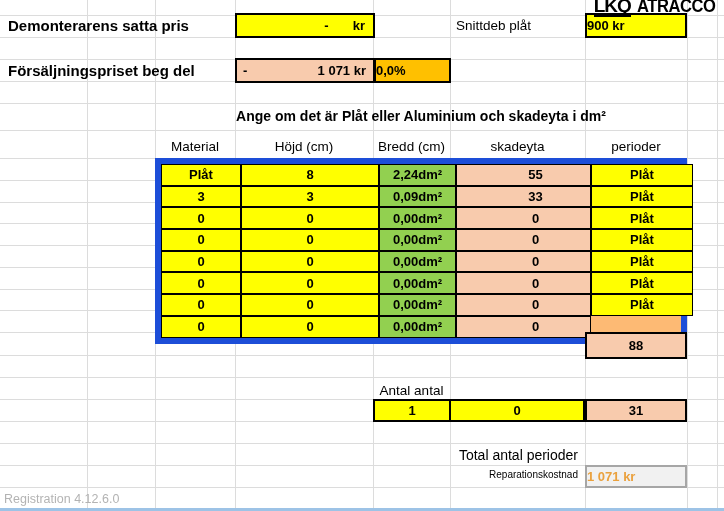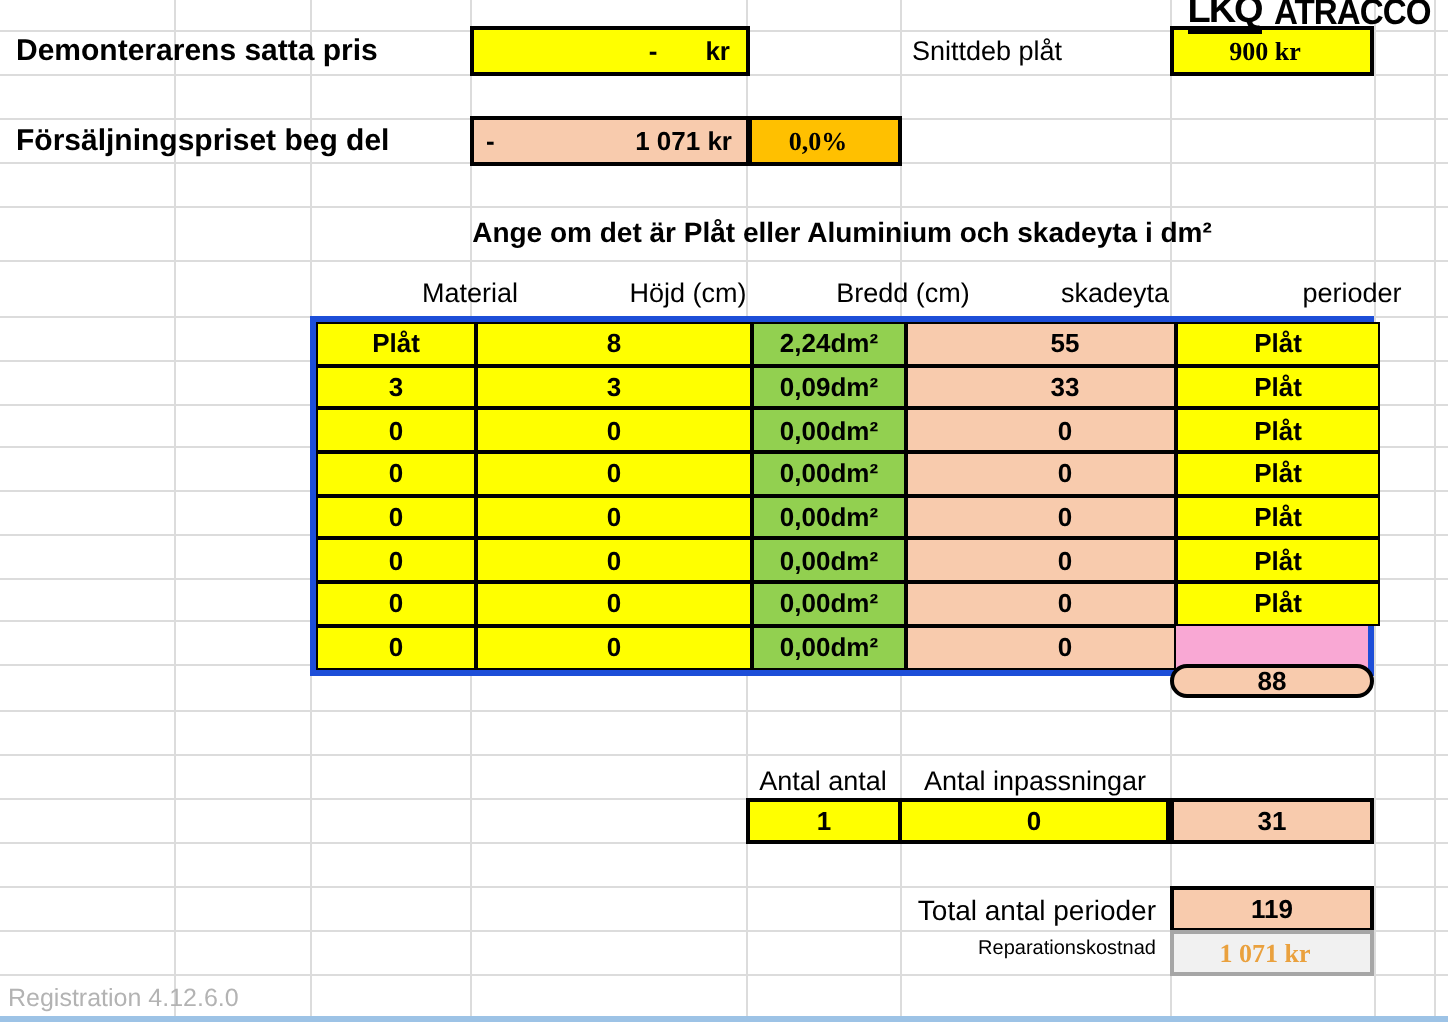--- a/index.html
+++ b/index.html
@@ -24,21 +24,21 @@
   .lbl-right{text-align:right;}
   .lbl-center{text-align:center;}
 
   
   .cell{
     border:2px solid #000;
     display:flex;align-items:center;
     font-size:13px;font-weight:bold;
     background:var(--yellow);
   }
-  .cell.right{justify-content:center;padding-right:7px;font-family:Liberation Serif, serif;}
+  .cell.right{justify-content:flex-start;padding-right:7px;}
   .cell.center{justify-content:center;}
   .cell.between{justify-content:space-between;padding:0 7px 0 6px;}
   .cell.dash-kr{justify-content:flex-end;gap:24px;padding-right:8px;}
   .bg-pink{background:var(--pink);}
   .bg-orange{background:var(--orange);}
   .bg-gray{background:var(--gray);border:2px solid #a6a6a6;}
   .txt-orange{color:var(--accentText);}
 
   
   .logo{top:-2px;right:2px;display:flex;align-items:flex-start;gap:6px;z-index:3;}
@@ -46,26 +46,26 @@
     font-size:19px;font-weight:900;letter-spacing:-1px;line-height:15px;
     border-bottom:4px solid #000;padding-bottom:0px;
   }
   .logo .atracco{
     font-size:18px;font-weight:800;letter-spacing:-0.5px;line-height:16px;
     transform:scaleX(0.92);transform-origin:left;
   }
 
   
   .grid5{display:grid;grid-template-columns:80px 138px 77px 135px 102px;}
-  .hdr-row{top:134px;left:155px;width:532px;height:24px;padding-left:40px;}
+  .hdr-row{top:134px;left:155px;width:532px;height:24px;}
   .hdr-row .hc{display:flex;align-items:center;justify-content:center;font-size:13.5px;}
   .data-table{
     top:158px;left:155px;width:532px;
-    border:3px solid #1d4ed8;
-    background:#f9a8d4;
+    border:6px solid #1d4ed8;
+    background:#fdba74;
   }
   .data-table .tc{
     height:19.7px;
     border:1px solid #000;
     display:flex;align-items:center;justify-content:center;
     font-size:13px;font-weight:bold;
   }
   .data-table .c0,.data-table .c1,.data-table .c2{background:var(--yellow);}
   .data-table .c3{background:var(--green);}
   .data-table .c4{background:var(--pink);padding-left:24px;}
@@ -183,40 +183,36 @@
       <div class="tc c2">0</div>
       <div class="tc c3">0,00dm²</div>
       <div class="tc c4">0</div>
       <div class="tc c0">Plåt</div>
       <div class="tc c1">0</div>
       <div class="tc c2">0</div>
       <div class="tc c3">0,00dm²</div>
       <div class="tc c4">0</div>
     </div>
 
-  <div class="abs cell center bg-pink" style="left:585px;top:332px;width:102px;height:17px;border-width:2px;border-radius:10px;">
+  <div class="abs cell center bg-pink" style="left:585px;top:332px;width:102px;height:27px;border-width:2px;">
     <span>88</span>
   </div>
 
   <div class="abs lbl lbl-center" style="left:373px;top:383px;width:77px;">Antal antal</div>
-  <div class="abs lbl lbl-center" style="left:450px;top:383px;width:135px;">Antal inpassningar</div>
   <div class="abs cell center" style="left:373px;top:399px;width:78px;height:23px;">
     <span>1</span>
   </div>
   <div class="abs cell center" style="left:449px;top:399px;width:136px;height:23px;">
     <span>0</span>
   </div>
   <div class="abs cell center bg-pink" style="left:585px;top:399px;width:102px;height:23px;">
     <span>31</span>
   </div>
 
   <div class="abs lbl lbl-right" style="left:370px;top:447px;width:208px;font-size:14px;">Total antal perioder</div>
-  <div class="abs cell center bg-pink" style="left:585px;top:443px;width:102px;height:23px;">
-    <span>119</span>
-  </div>
   <div class="abs lbl lbl-right" style="left:370px;top:469px;width:208px;font-size:10px;">Reparationskostnad</div>
   <div class="abs cell right bg-gray txt-orange" style="left:585px;top:465px;width:102px;height:23px;">
     <span>1 071 kr</span>
   </div>
 
   <div class="abs footer-version" style="left:4px;top:492px;">Registration 4.12.6.0</div>
   <div class="abs bottom-bar"></div>
 
 </div>
 

